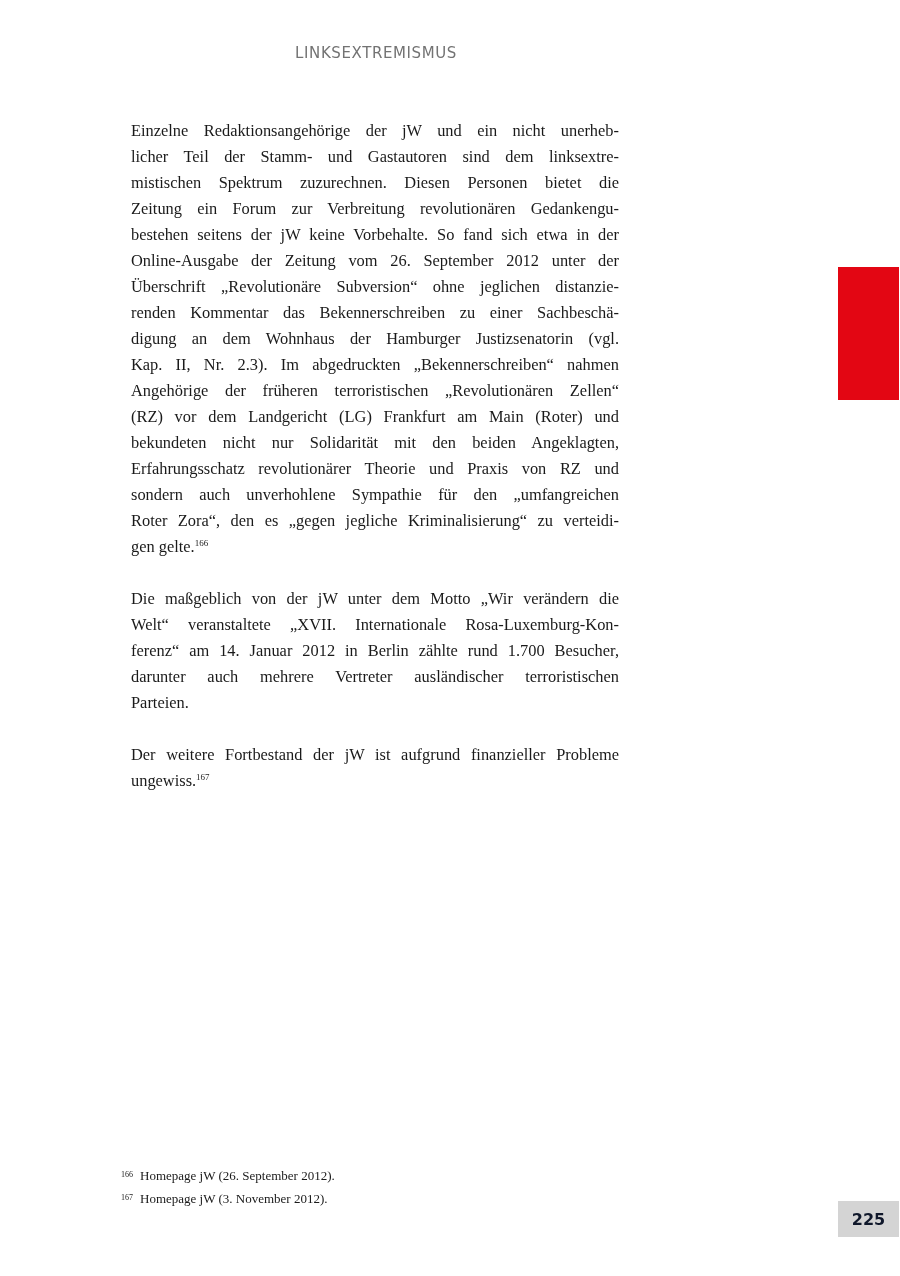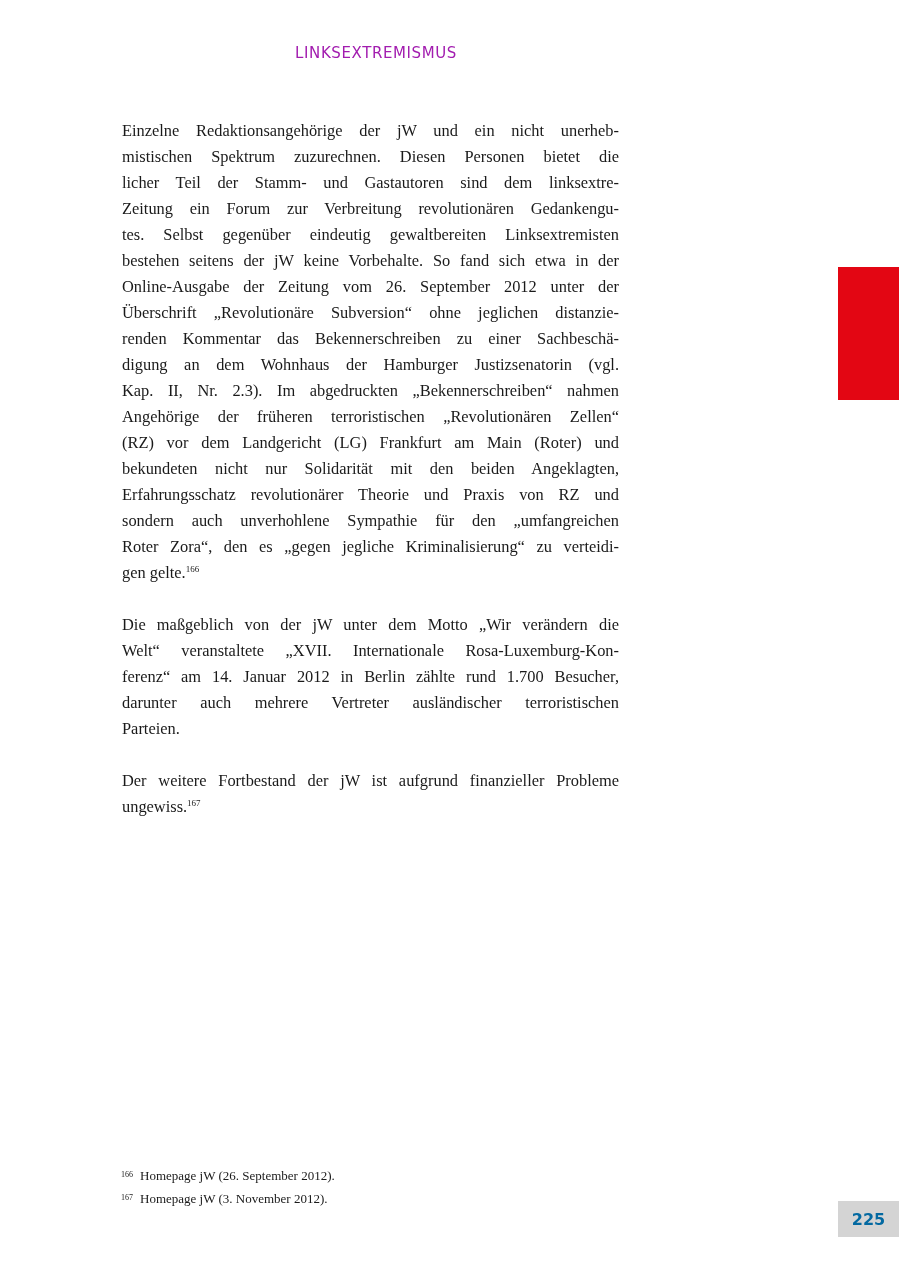--- a/index.html
+++ b/index.html
@@ -4,64 +4,63 @@
   <style>
     html, body { margin: 0; padding: 0; }
     body {
       width: 900px; height: 1276px; position: relative; overflow: hidden;
       background: #ffffff; color: #1a1a1a;
       font-family: "DejaVu Serif", "Liberation Serif", serif;
     }
     .running-header {
       position: absolute; top: 44px; left: 0; width: 752px; text-align: center;
       font-family: "DejaVu Sans", "Liberation Sans", sans-serif;
-      font-size: 15px; letter-spacing: 0.6px; color: #a21caf;
+      font-size: 15px; letter-spacing: 0.6px; color: #737373;
     }
     .body-text {
       position: absolute; left: 121px; top: 118px; width: 498px;
       font-size: 16.4px; line-height: 26px; text-align: justify;
       font-family: "Liberation Serif", "DejaVu Serif", serif;
       hyphens: none;
     }
-    .body-text p { margin: 0 0 26px 1px; }
+    .body-text p { margin: 0 0 26px 10px; }
     .line { display: block; text-align: justify; text-align-last: justify; white-space: nowrap; }
     .line.last { text-align-last: left; }
     sup.fn { font-size: 9px; vertical-align: 6px; line-height: 0; }
     .side-tab {
       position: absolute; left: 838px; top: 267px; width: 61px; height: 133px;
       background: #e30613;
     }
     .footnotes {
       position: absolute; left: 121px; top: 1165px; width: 500px;
       font-family: "Liberation Serif", "DejaVu Serif", serif;
       font-size: 13px; line-height: 21px; color: #1a1a1a;
     }
     .footnote { display: flex; align-items: baseline; }
     .footnote .num { font-size: 8px; width: 19px; position: relative; top: -3px; }
     .page-number {
       position: absolute; left: 838px; top: 1201px; width: 61px; height: 36px;
       background: #d4d4d4; display: flex; align-items: center; justify-content: center;
       font-family: "DejaVu Sans", "Liberation Sans", sans-serif;
-      font-weight: bold; font-size: 16px; color: #0369a1;
+      font-weight: bold; font-size: 16px; color: #0f172a;
     }
   </style>
 </head>
 <body>
 
 <div class="running-header">LINKSEXTREMISMUS</div>
 
 <div class="side-tab"></div>
 
 <div class="body-text">
   <p>
     <span class="line">Einzelne Redaktionsangehörige der jW und ein nicht unerheb-</span>
+    <span class="line">licher Teil der Stamm- und Gastautoren sind dem linksextre-</span>
     <span class="line">mistischen Spektrum zuzurechnen. Diesen Personen bietet die</span>
-    <span class="line">licher Teil der Stamm- und Gastautoren sind dem linksextre-</span>
     <span class="line">Zeitung ein Forum zur Verbreitung revolutionären Gedankengu-</span>
-    <span class="line">tes. Selbst gegenüber eindeutig gewaltbereiten Linksextremisten</span>
     <span class="line">bestehen seitens der jW keine Vorbehalte. So fand sich etwa in der</span>
     <span class="line">Online-Ausgabe der Zeitung vom 26. September 2012 unter der</span>
     <span class="line">Überschrift „Revolutionäre Subversion“ ohne jeglichen distanzie-</span>
     <span class="line">renden Kommentar das Bekennerschreiben zu einer Sachbeschä-</span>
     <span class="line">digung an dem Wohnhaus der Hamburger Justizsenatorin (vgl.</span>
     <span class="line">Kap. II, Nr. 2.3). Im abgedruckten „Bekennerschreiben“ nahmen</span>
     <span class="line">Angehörige der früheren terroristischen „Revolutionären Zellen“</span>
     <span class="line">(RZ) vor dem Landgericht (LG) Frankfurt am Main (Roter) und</span>
     <span class="line">bekundeten nicht nur Solidarität mit den beiden Angeklagten,</span>
     <span class="line">Erfahrungsschatz revolutionärer Theorie und Praxis von RZ und</span>

